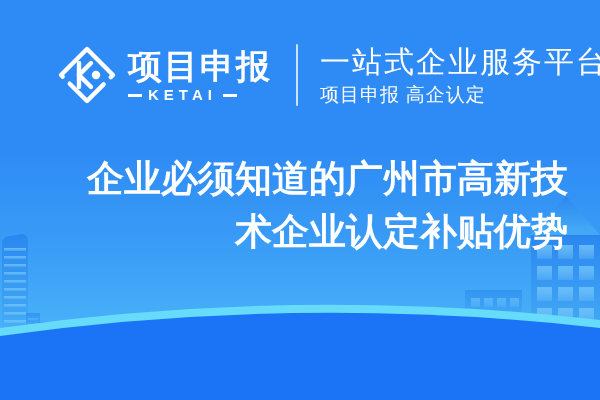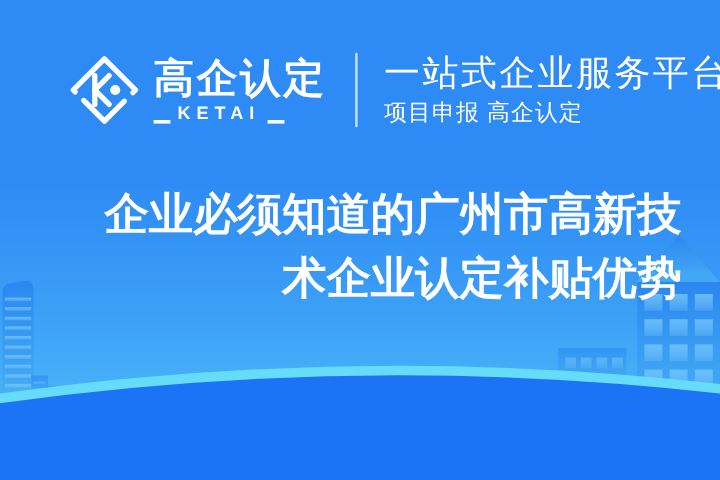--- a/index.html
+++ b/index.html
@@ -34,21 +34,21 @@
     position:absolute; left:56px; top:36px;
     display:flex; align-items:center; height:78px;
   }
   .logo-mark { width:62px; height:62px; flex:0 0 62px; margin-right:10px; }
   .logo-text { display:flex; flex-direction:column; justify-content:center; }
   .logo-cn {
     font-size:34px; font-weight:bold; color:#ffffff;
     letter-spacing:2px; line-height:38px; white-space:nowrap;
   }
   .logo-en-row {
-    display:flex; align-items:flex-end; gap:6px;
+    display:flex; align-items:center; gap:6px;
     margin-top:2px; height:16px;
   }
   .logo-dash { display:block; width:14px; height:3px; background:#ffffff; }
   .logo-en {
     font-size:15px; font-weight:bold; color:#ffffff;
     letter-spacing:5px; line-height:16px; white-space:nowrap;
   }
   .divider {
     width:2px; height:62px; background:rgba(255,255,255,.75);
     margin:0 22px 0 24px; border-radius:1px; flex:0 0 2px;
@@ -181,21 +181,21 @@
       <g fill="none" stroke="#ffffff" stroke-width="4.4" stroke-linecap="round" stroke-linejoin="round">
         <path d="M31 5 L57 31 L31 57 L5 31 Z" stroke-dasharray="40 10 48 10"></path>
         <path d="M23 19 L23 43"></path>
         <path d="M23 31 L35 19"></path>
         <path d="M23 31 L35 43"></path>
       </g>
       <circle cx="40" cy="31" r="4.2" fill="#ffffff"></circle>
     </svg>
 
     <div class="logo-text">
-      <div class="logo-cn">高企认定</div>
+      <div class="logo-cn">项目申报</div>
       <div class="logo-en-row">
         <span class="logo-dash"></span>
         <span class="logo-en">KETAI</span>
         <span class="logo-dash"></span>
       </div>
     </div>
 
     <div class="divider"></div>
 
     <div class="tagline">

